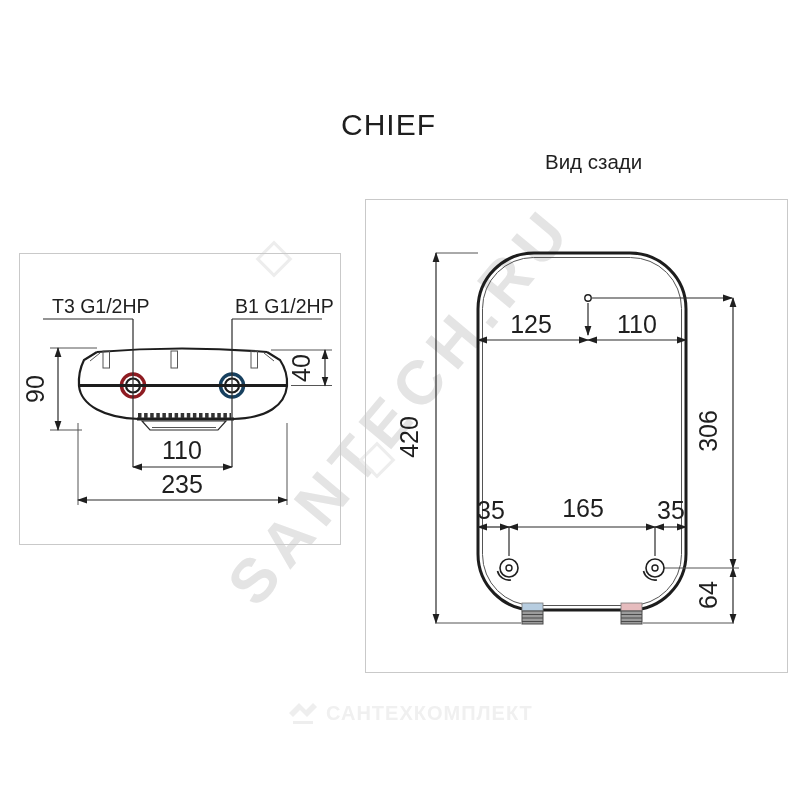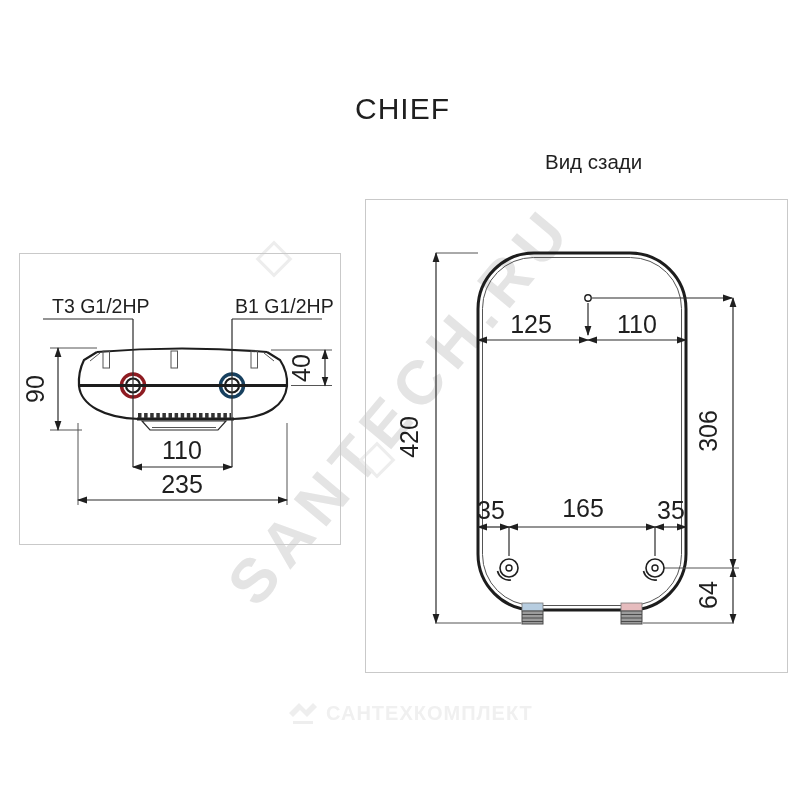--- a/index.html
+++ b/index.html
@@ -9,22 +9,22 @@
   #wm-diag{left:110px;top:370px;width:580px;text-align:center;
     transform:rotate(-50deg);transform-origin:center;
     font-size:62px;font-weight:bold;letter-spacing:9px;color:#e4e4e4;
     z-index:0;user-select:none;white-space:nowrap;}
   .wm-diamond{width:20px;height:20px;transform:rotate(45deg);
     border:3px solid #ededed;z-index:0;}
   #wm-d1{left:261px;top:246px;}
   #wm-d2{left:364px;top:447px;}
   #footer-brand{left:286px;top:700px;display:flex;align-items:center;gap:6px;
     z-index:0;color:#f0f0f0;font-size:20px;font-weight:bold;letter-spacing:1px;}
-  #page-title{left:341px;top:92px;font-size:30px;font-weight:500;
-    letter-spacing:1px;z-index:2;margin-left:14px;}
+  #page-title{left:341px;top:108px;font-size:30px;font-weight:500;
+    letter-spacing:1px;z-index:2;}
   #topview-title{left:66px;top:180px;font-size:20.5px;line-height:29px;z-index:2;}
   #rearview-title{left:545px;top:150px;font-size:20.5px;z-index:2;text-align:right;}
   svg{position:absolute;z-index:1;overflow:visible;}
   svg text{font-family:"Liberation Sans", sans-serif;fill:#1f1f1f;}
   .dim{font-size:25px;text-anchor:middle;}
   .lbl{font-size:19.5px;}
   .thin{stroke:#2b2b2b;stroke-width:1.2;fill:none;}
   .hair{stroke:#555;stroke-width:1;fill:none;}
   .mid{stroke:#1d1d1d;stroke-width:2.2;fill:none;}
   .bold{stroke:#1d1d1d;stroke-width:3;fill:none;}

